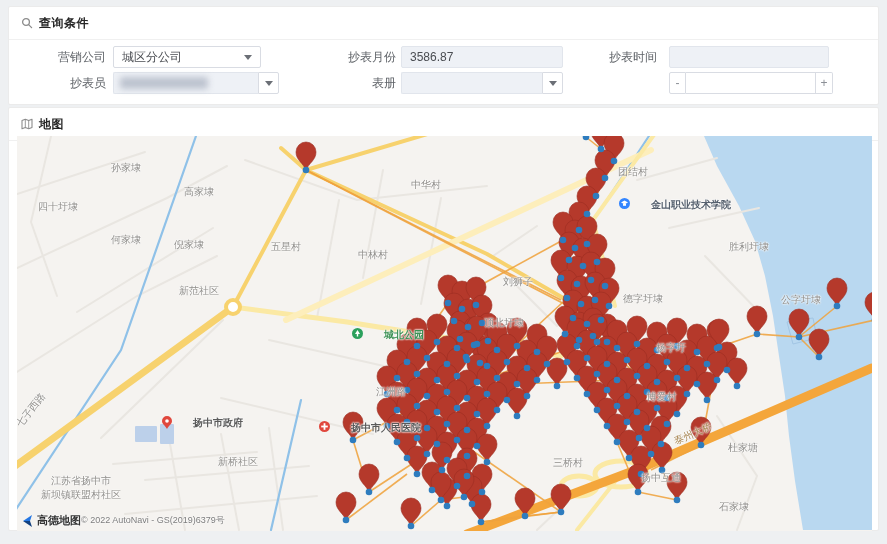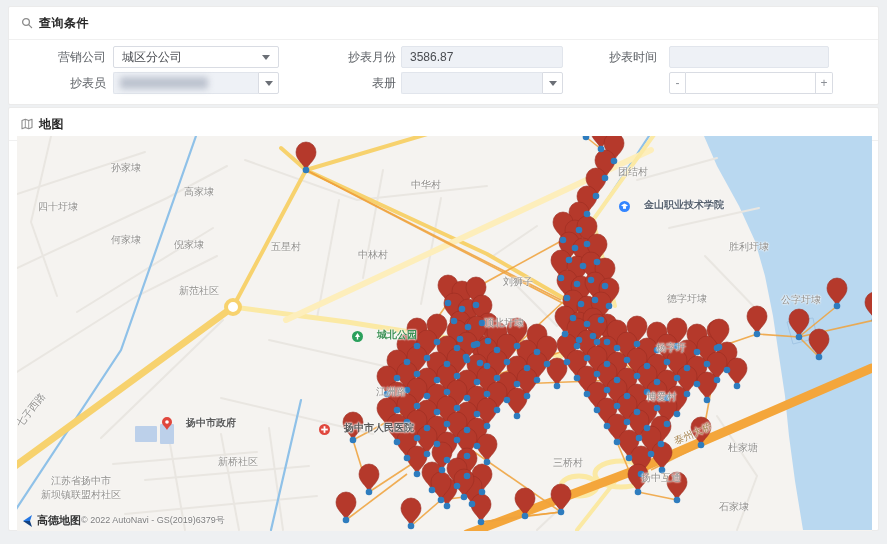--- a/index.html
+++ b/index.html
@@ -28,21 +28,21 @@
   .stepper .sbtn.minus { border-radius:2px 0 0 2px; }
   .stepper .sbtn.plus { border-radius:0 2px 2px 0; border-left:none; }
   .stepper .sinput { flex:1; border:1px solid #d9dce3; border-left:none; background:#fff; }
 
   .map-panel { top:107px; height:424px; }
   #map { position:absolute; left:8px; top:28px; width:855px; height:395px; background:#f5f3f0; overflow:hidden; cursor:grab; }
   #map-svg { position:absolute; left:0; top:0; }
   #map-overlay { position:absolute; left:0; top:0; width:100%; height:100%; pointer-events:none; }
   .mlabel { position:absolute; font-size:10px; color:#8f8d8a; white-space:nowrap; transform:translate(-50%,-50%);
             text-shadow:0 0 2px #fff,0 0 2px #fff,0 0 2px #fff; pointer-events:none; }
-  .mpoi { position:absolute; display:flex; align-items:flex-end; gap:14px; transform:translate(-4px,-50%); pointer-events:auto; }
+  .mpoi { position:absolute; display:flex; align-items:flex-start; gap:21px; transform:translate(-4px,-50%); pointer-events:auto; }
   .mpoi .ptext { font-size:10px; font-weight:bold; white-space:nowrap; text-shadow:0 0 2px #fff,0 0 2px #fff,0 0 2px #fff; }
   .attribution { position:absolute; left:6px; bottom:3px; display:flex; align-items:center; pointer-events:none; }
   .attribution .brand { font-size:11px; font-weight:bold; color:#333; text-shadow:0 0 2px #fff,0 0 2px #fff; }
   .attribution .copy { font-size:9px; color:#7c7c7c; text-shadow:0 0 2px #fff,0 0 2px #fff; }
 </style>
 </head>
 <body>
 
 <div class="panel query-panel">
   <div class="panel-header">
@@ -50,21 +50,21 @@
       <svg viewBox="0 0 12 12" width="12" height="12">
           <circle cx="5" cy="5" r="3.4" fill="none" stroke="#8c8c8c" stroke-width="1.3"></circle>
           <line x1="7.6" y1="7.6" x2="10.6" y2="10.6" stroke="#8c8c8c" stroke-width="1.3" stroke-linecap="round"></line>
         </svg>
     </span>
     <span class="ptitle">查询条件</span>
   </div>
   <div class="qform">
 
     <label class="flabel" style="left:12px; top:6px;">营销公司</label>
-    <div class="fbox" style="left:104px; top:6px; width:166px;">
+    <div class="fbox" style="left:104px; top:6px; width:148px;">
       <span>城区分公司</span>
       <span class="chev"></span>
     </div>
     <label class="flabel" style="left:302px; top:6px;">抄表月份</label>
     <div class="fbox gray" style="left:392px; top:6px; width:162px;">
       <span>3586.87</span>
     </div>
     <label class="flabel" style="left:563px; top:6px;">抄表时间</label>
     <div class="fbox gray" style="left:660px; top:6px; width:160px;"></div>
 
@@ -874,21 +874,21 @@
         <div class="mlabel" style="left: 109px; top: 104px;">何家埭</div>
         <div class="mlabel" style="left: 172px; top: 109px;">倪家埭</div>
         <div class="mlabel" style="left: 182px; top: 155px;">新范社区</div>
         <div class="mlabel" style="left: 269px; top: 111px;">五星村</div>
         <div class="mlabel" style="left: 409px; top: 49px;">中华村</div>
         <div class="mlabel" style="left: 356px; top: 119px;">中林村</div>
         <div class="mlabel" style="left: 501px; top: 146px;">刘狮子</div>
         <div class="mlabel" style="left: 487px; top: 187px;">顶北圩埭</div>
         <div class="mlabel" style="left: 616px; top: 36px;">团结村</div>
         <div class="mlabel" style="left: 732px; top: 111px;">胜利圩埭</div>
-        <div class="mlabel" style="left: 626px; top: 163px; margin-left: 44px;">德字圩埭</div>
+        <div class="mlabel" style="left: 626px; top: 163px;">德字圩埭</div>
         <div class="mlabel" style="left: 784px; top: 164px;">公字圩埭</div>
         <div class="mlabel" style="left: 654px; top: 212px;">杨字圩</div>
         <div class="mlabel" style="left: 634px; top: 261px; padding-left: 21px;">博爱村</div>
         <div class="mlabel" style="left: 726px; top: 312px;">杜家塘</div>
         <div class="mlabel" style="left: 717px; top: 371px;">石家埭</div>
         <div class="mlabel" style="left: 374px; top: 256px;">江洲路</div>
         <div class="mlabel" style="left: 551px; top: 327px;">三桥村</div>
         <div class="mlabel" style="left: 221px; top: 326px;">新桥社区</div>
         <div class="mlabel" style="left: 64px; top: 345px;">江苏省扬中市</div>
         <div class="mlabel" style="left: 64px; top: 359px;">新坝镇联盟村社区</div>

